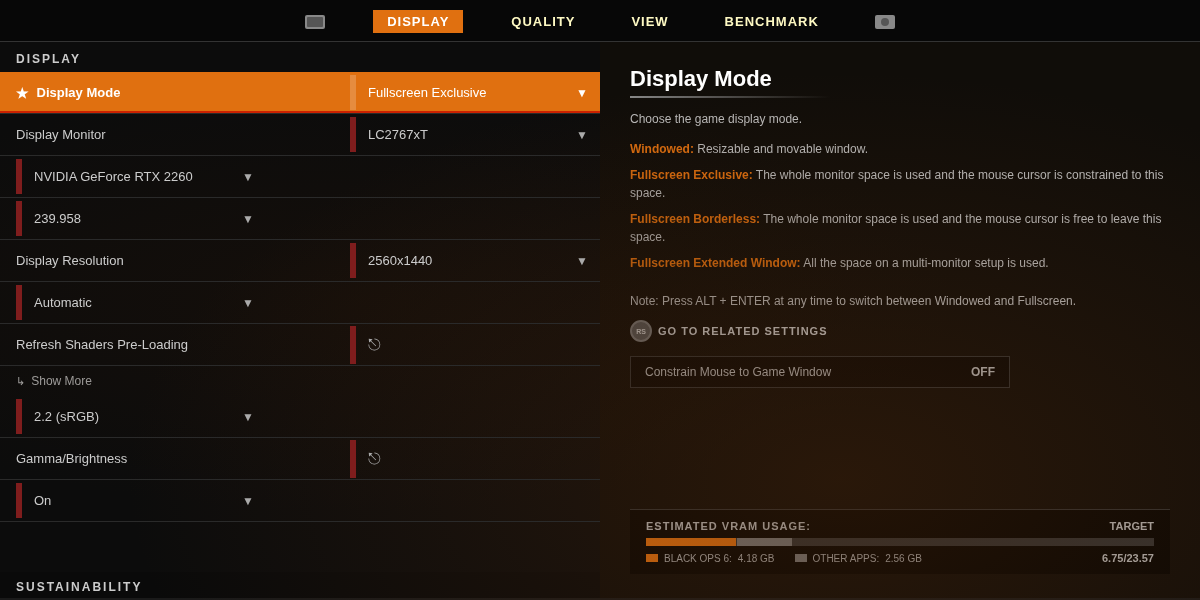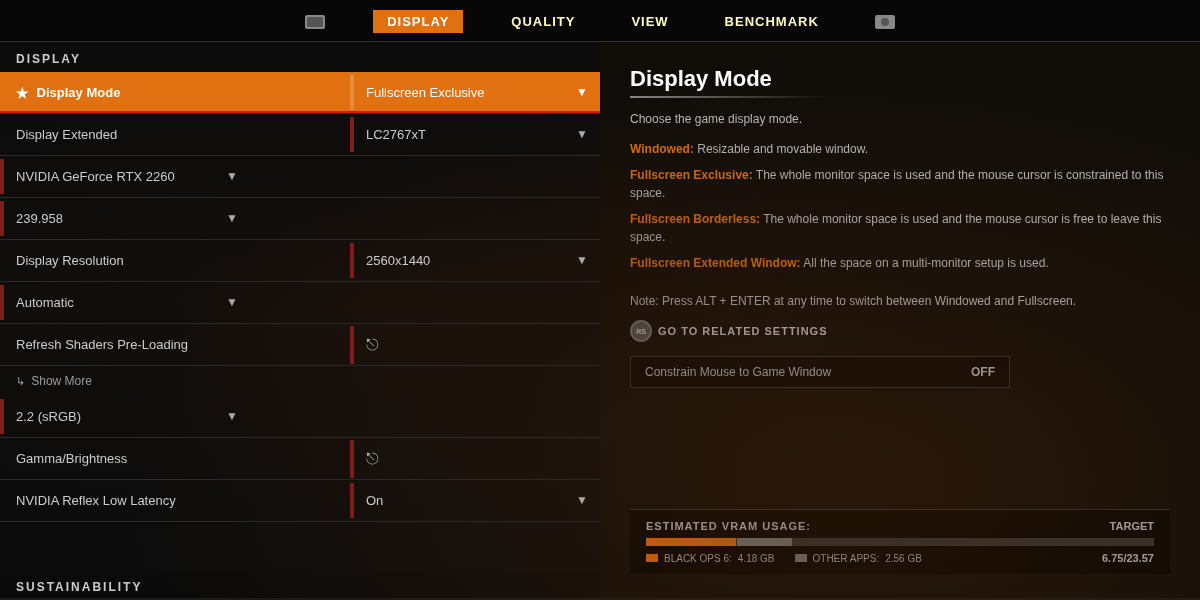--- a/index.html
+++ b/index.html
@@ -115,26 +115,28 @@
       font-weight: bold;
     }
 
     .star-icon {
       color: #fff;
       font-size: 14px;
     }
 
     .setting-value {
       display: flex;
+      align-items: center;
       min-width: 250px;
       padding: 10px 12px;
-      border-left: 4px solid #7f1d1d;
+      border-left: 6px solid #7f1d1d;
       color: #ccc;
       font-size: 13px;
       justify-content: space-between;
+      margin-left: 16px;
     }
 
     .active-row .setting-value {
       border-left-color: rgba(255,255,255,0.2);
       color: #fff;
     }
 
     .chevron-down {
       color: #aaa;
       font-size: 12px;
@@ -407,21 +409,21 @@
           <span>Display Mode</span>
         </div>
         <div class="setting-value">
           <span>Fullscreen Exclusive</span>
           <span class="chevron-down">▼</span>
         </div>
       </div>
 
       <div class="setting-row">
         <div class="setting-label">
-          <span>Display Extended</span>
+          <span>Display Monitor</span>
         </div>
         <div class="setting-value">
           <span>LC2767xT</span>
           <span class="chevron-down">▼</span>
         </div>
       </div>
 
       <div class="setting-row">
         <div class="setting-value">
           <span>NVIDIA GeForce RTX 2260</span>
@@ -477,23 +479,20 @@
       <div class="setting-row">
         <div class="setting-label">
           <span>Gamma/Brightness</span>
         </div>
         <div class="setting-value">
           <span class="external-icon">⎋</span>
         </div>
       </div>
 
       <div class="setting-row">
-        <div class="setting-label">
-          <span>NVIDIA Reflex Low Latency</span>
-        </div>
         <div class="setting-value">
           <span>On</span>
           <span class="chevron-down">▼</span>
         </div>
       </div>
 
     </div>
 
     <div class="bottom-section-header">SUSTAINABILITY</div>
 

